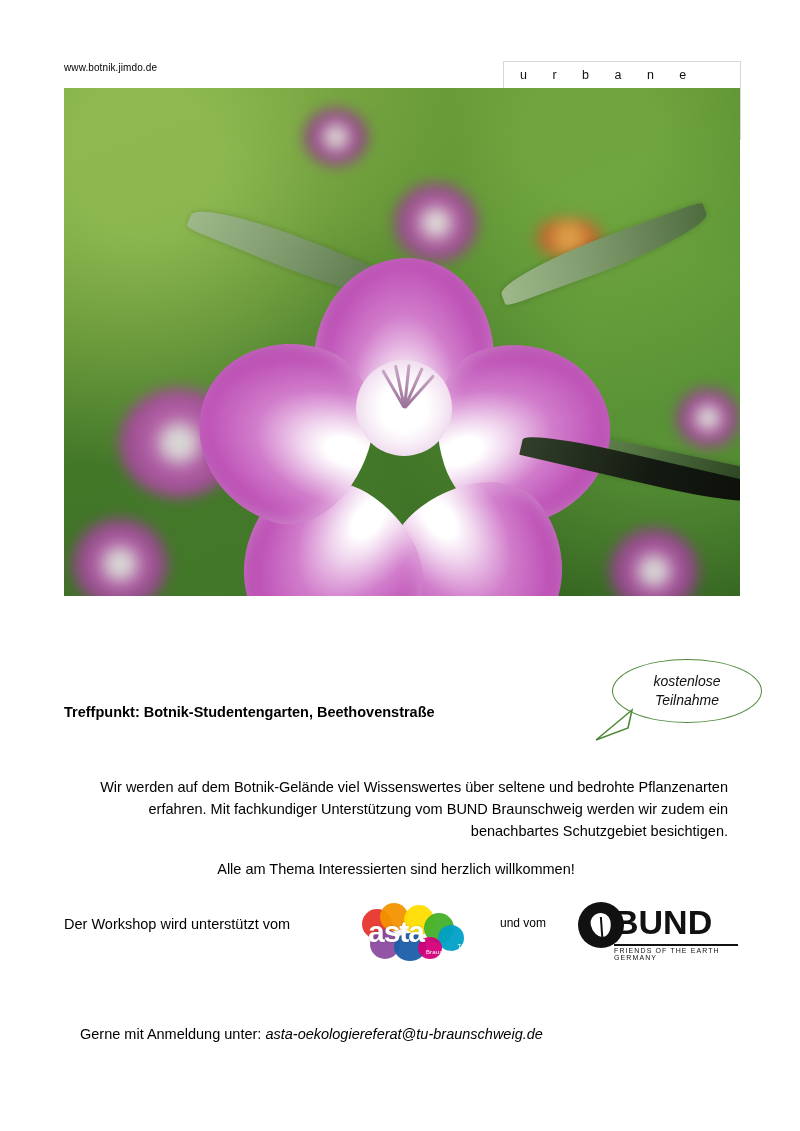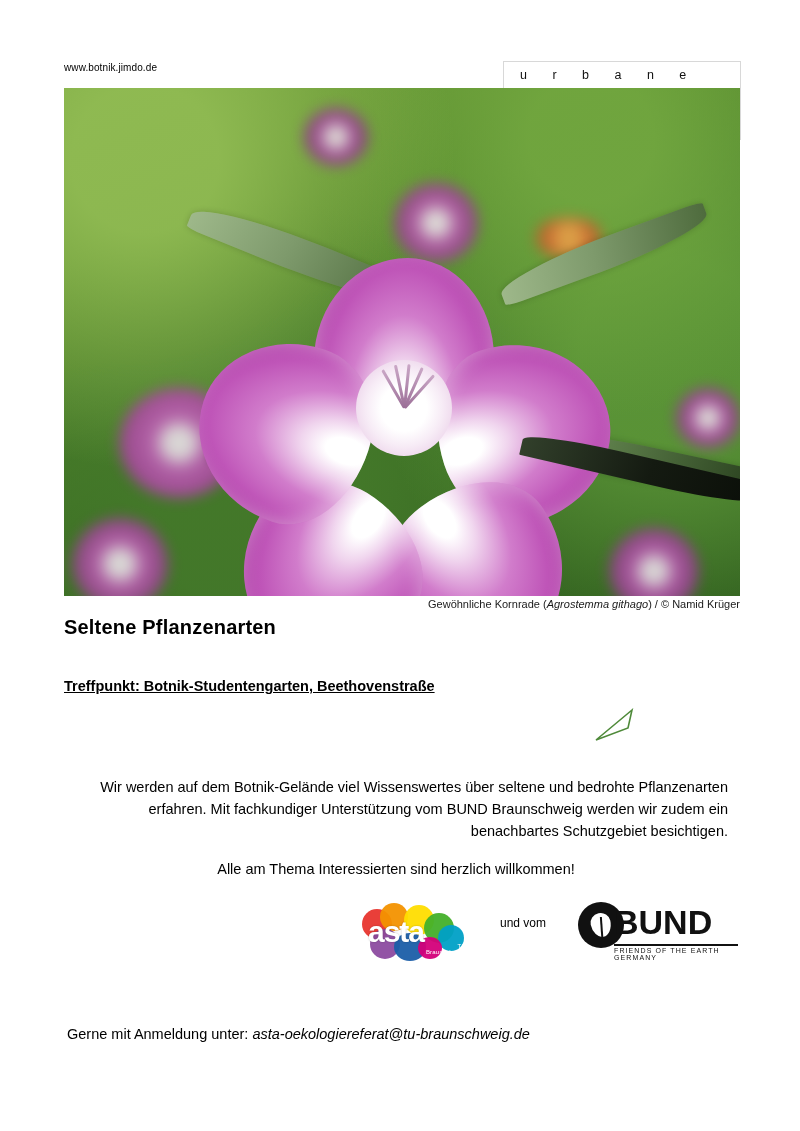--- a/index.html
+++ b/index.html
@@ -210,21 +210,21 @@
     font-weight: bold;
     letter-spacing: 0.2px;
   }
   .subline {
     position: absolute;
     left: 64px;
     font-size: 14.5px;
     font-weight: bold;
   }
   .subline-1 { top: 672px; }
-  .subline-2 { top: 678px; text-decoration: underline; }
+  .subline-2 { top: 704px; }
 
   .para {
     position: absolute;
     left: 64px;
     width: 664px;
     font-size: 14.5px;
     line-height: 22px;
   }
   .para-1 { top: 776px; text-align: right; }
   .para-2 { top: 858px; text-align: center; }
@@ -237,21 +237,21 @@
   }
   .support-line-2 {
     position: absolute;
     left: 500px;
     top: 916px;
     font-size: 12px;
   }
 
   .anmeldung {
     position: absolute;
-    left: 67px;
+    left: 80px;
     top: 1026px;
     font-size: 14.5px;
   }
   .anmeldung .mail {
     font-style: italic;
   }
 
   
   .bubble {
     position: absolute;
@@ -423,33 +423,34 @@
       <div class="stamen" style="transform: rotate(-30deg);"></div>
       <div class="stamen" style="transform: rotate(-12deg);"></div>
       <div class="stamen" style="transform: rotate(6deg);"></div>
       <div class="stamen" style="transform: rotate(24deg);"></div>
       <div class="stamen" style="transform: rotate(42deg);"></div>
     </div>
 
     <div class="dark-blade"></div>
   </div>
 
-  <div class="caption">
-    <span>Gewöhnliche Kornrade (</span><span class="ital">Agrostemma githago</span><span>) / © Namid Krüger</span>
-  </div>
-
-  <div class="title">Seltene Pflanzenarten</div>
+
 
   <div class="subline subline-2">Treffpunkt: Botnik-Studentengarten, Beethovenstraße</div>
 
   <div class="para para-1">Wir werden auf dem Botnik-Gelände viel Wissenswertes über seltene und bedrohte Pflanzenarten erfahren. Mit fachkundiger Unterstützung vom BUND Braunschweig werden wir zudem ein benachbartes Schutzgebiet besichtigen.</div>
   <div class="para para-2">Alle am Thema Interessierten sind herzlich willkommen!</div>
 
+  <div class="support-line">Der Workshop wird unterstützt vom</div>
   <div class="support-line-2">und vom</div>
 
+  <div class="bubble">
+    <span>kostenlose</span>
+    <span>Teilnahme</span>
+  </div>
   <div class="bubble-tail">
     <svg width="40" height="36" viewBox="0 0 40 36">
       <path d="M38,2 L2,32 L34,20 Z" fill="#ffffff" stroke="#4f8a3a" stroke-width="1.6"></path>
     </svg>
   </div>
 
   <div class="asta-logo">
     <div class="asta-splatter" style="left:2px;  top:6px;  width:30px; height:30px; background:#e8352e;"></div>
     <div class="asta-splatter" style="left:20px; top:0px;  width:28px; height:28px; background:#f39200;"></div>
     <div class="asta-splatter" style="left:44px; top:2px;  width:30px; height:30px; background:#ffdd00;"></div>

